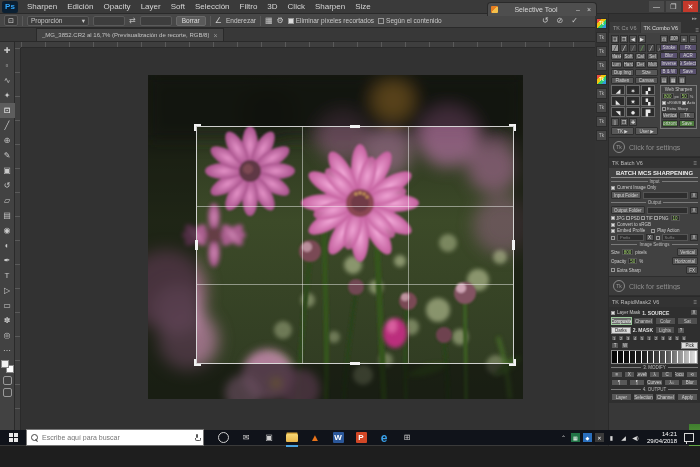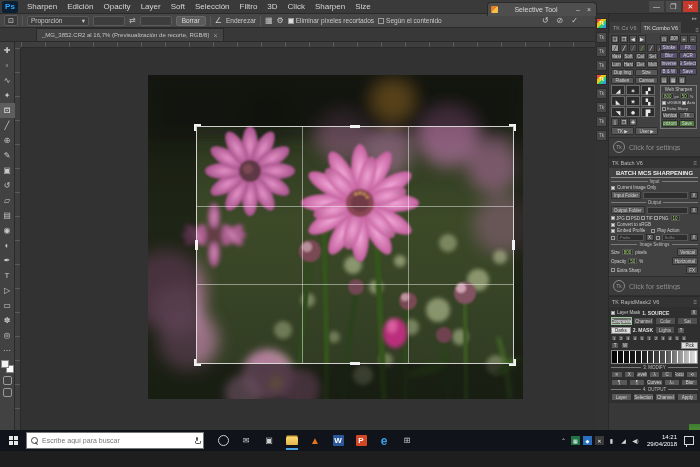--- a/index.html
+++ b/index.html
@@ -121,21 +121,21 @@
   
   .srcbtn{flex:1;height:8px;background:#4f4f4f;border:1px solid #2e2e2e;color:#ccc;font-size:4.5px;display:flex;align-items:center;justify-content:center;white-space:nowrap;overflow:hidden;}
   .srcbtn.act{background:#6a6a6a;border-color:#9cc99c;color:#fff;}
   .lbl{color:#e0e0e0;font-size:5px;font-weight:bold;white-space:nowrap;}
   .zbtn{width:6px;height:6px;background:#555;border:1px solid #2e2e2e;color:#ddd;font-size:4px;display:flex;align-items:center;justify-content:center;flex:0 0 auto;}
   .zonestrip{height:14px;border:1px solid #888;background:linear-gradient(90deg,#050505,#1c1c1c 35%,#555 65%,#e8e8e8),repeating-linear-gradient(90deg,transparent 0 5px,#fff 5px 6px);background-blend-mode:lighten;}
   .whitebtn{background:#dcdcdc;color:#222;border:1px solid #888;font-size:4.5px;height:7px;display:flex;align-items:center;justify-content:center;padding:0 3px;}
   
   .peek{position:absolute;right:0;top:424px;width:11px;height:22px;background:linear-gradient(#3f7d2e,#63a844);z-index:4;}
   
-  .taskbar{position:absolute;left:0;top:430px;width:700px;height:21px;background:#10131a;display:flex;align-items:center;z-index:10;}
+  .taskbar{position:absolute;left:0;top:430px;width:700px;height:15px;background:#10131a;display:flex;align-items:center;z-index:10;}
   .startbtn{width:26px;height:21px;display:flex;align-items:center;justify-content:center;}
   .winlogo{width:9px;height:9px;display:grid;grid-template-columns:4px 4px;grid-template-rows:4px 4px;gap:1px;}
   .winlogo span{background:#e8e8e8;}
   .searchbox{width:178px;height:17px;background:#fff;display:flex;align-items:center;gap:4px;padding:0 4px;border:1px solid #777;}
   .sicon{width:7px;height:7px;position:relative;flex:0 0 auto;}
   .sicon::before{content:"";position:absolute;left:0;top:0;width:5px;height:5px;border:1px solid #444;border-radius:50%;}
   .sicon::after{content:"";position:absolute;right:0;bottom:0;width:3px;height:1px;background:#444;transform:rotate(45deg);}
   .searchbox input{border:none;outline:none;flex:1;font-size:7px;color:#333;background:transparent;min-width:0;}
   .micicon{width:4px;height:7px;position:relative;flex:0 0 auto;}
   .micicon::before{content:"";position:absolute;left:1px;top:0;width:2px;height:4px;background:#555;border-radius:1px;}

